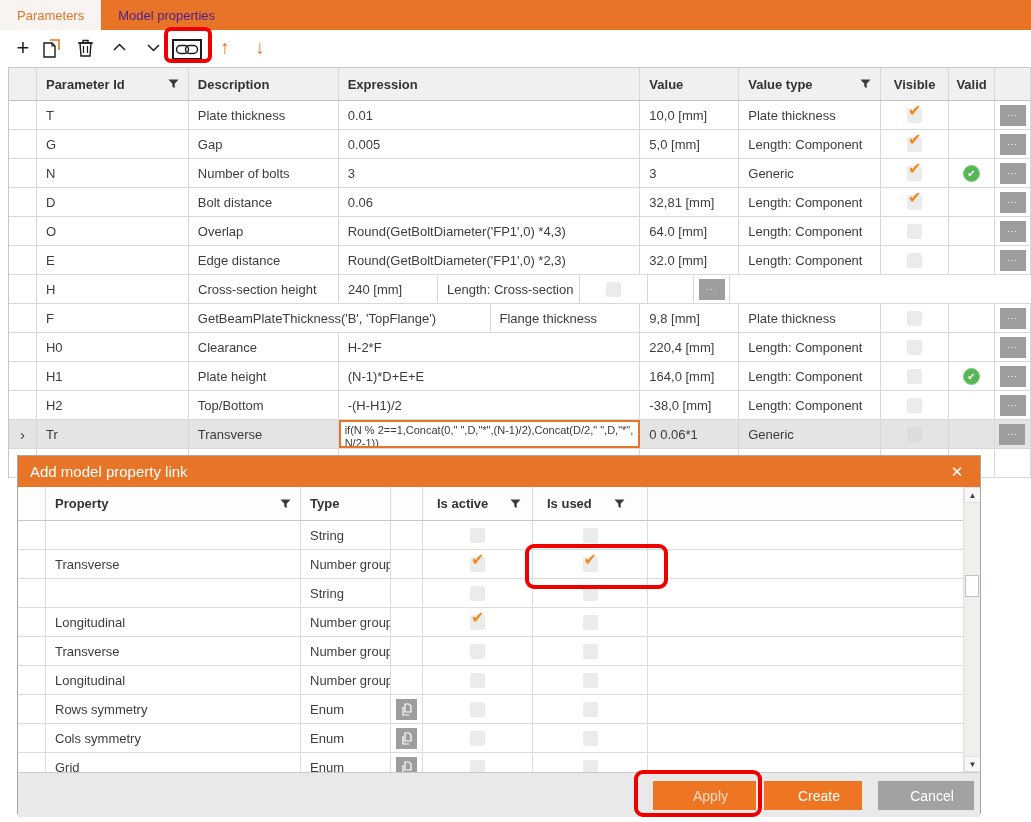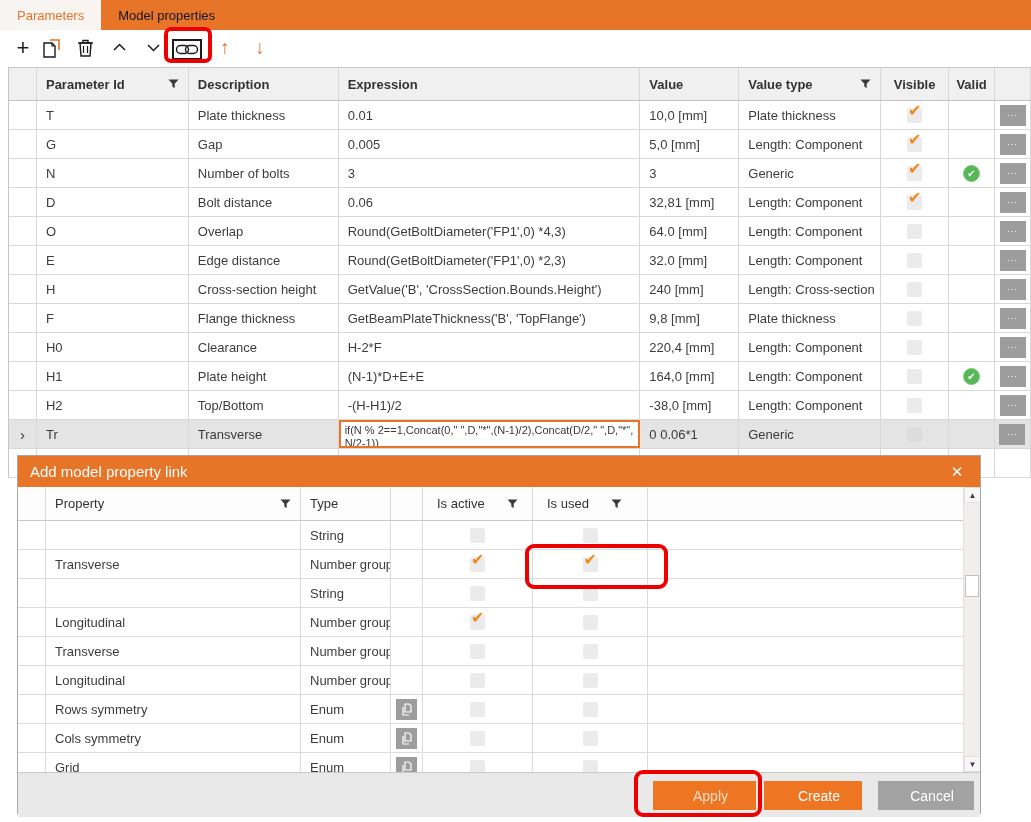--- a/index.html
+++ b/index.html
@@ -3,21 +3,21 @@
 <meta charset="utf-8">
 <style>
   * { box-sizing: border-box; margin: 0; padding: 0; }
   html,body { width:1031px; height:822px; overflow:hidden; background:#fff;
     font-family:"Liberation Sans","DejaVu Sans",sans-serif; font-size:13px; color:#3d3d3d; }
   .page { position:relative; width:1031px; height:822px; }
 
   
   .tabbar { position:absolute; left:0; top:0; width:1031px; height:30px; background:#e87428;
     display:flex; align-items:stretch; }
-  .tab { display:flex; align-items:center; padding:0 17px; color:#0f172a; cursor:default; }
+  .tab { display:flex; align-items:center; padding:0 17px; color:#4c1d95; cursor:default; }
   .tab.active { background:#f7f4f1; color:#e87428; }
 
   
   .toolbar { position:absolute; left:0; top:30px; width:1031px; height:37px; background:#fff; }
   .tool { position:absolute; display:flex; align-items:center; justify-content:center; }
   .glyph-plus { left:12px; top:6px; width:22px; height:24px; font-size:22px; font-weight:300; color:#1c1c1c; }
   .glyph-copy { left:42px; top:8px; }
   .glyph-trash { left:77px; top:8px; }
   .glyph-chevup { left:112px; top:8px; }
   .glyph-chevdn { left:146px; top:8px; }
@@ -62,21 +62,21 @@
   
   .dialog { position:absolute; left:17px; top:455px; width:964px; height:359px; background:#f0abfc;
     border:1px solid #a9a6a4; z-index:10; }
   .dtitle { height:31px; background:#e87428; color:#fff; font-size:15px;
     display:flex; align-items:center; padding:0 12px; }
   .dclose { margin-left:auto; width:22px; height:22px; display:flex; align-items:center;
     justify-content:center; color:#fff; font-size:15px; font-weight:300; }
   .dbody { position:relative; height:285px; overflow:hidden; }
   .dtable { position:absolute; left:0; top:0; width:945px; }
   .drow { display:flex; height:29px; border-bottom:1px solid #dcdcdc; background:#fff; }
-  .drow.hdr { height:34px; background:#fdfdfd; border-bottom:1px solid #c9c9c9; font-weight:normal; color:#333; }
+  .drow.hdr { height:34px; background:#fdfdfd; border-bottom:1px solid #c9c9c9; font-weight:bold; color:#333; }
   .dcell { display:flex; align-items:center; padding:0 9px; border-right:1px solid #dcdcdc;
     white-space:nowrap; overflow:hidden; }
   .d-sel    { width:28px; padding:0; }
   .d-prop   { width:255px; }
   .d-type   { width:90px; }
   .d-icon   { width:32px; padding:0; justify-content:center; }
   .d-active { width:110px; justify-content:center; }
   .d-used   { width:115px; justify-content:center; }
   .d-fill   { flex:1; border-right:none; }
   .drow.hdr .d-active, .drow.hdr .d-used { justify-content:flex-start; padding-left:14px; }
@@ -269,36 +269,35 @@
         </div>
       <div class="cell c-valid"></div>
       <div class="cell c-dots">
           <span class="dots-btn">...</span>
         </div>
     </div>
     <div class="row">
       <div class="cell c-sel"></div>
       <div class="cell c-pid">H</div>
       <div class="cell c-desc">Cross-section height</div>
-      <div class="cell c-expr">GetValue('B', 'CrossSection.Bounds.Height')</div>
       <div class="cell c-val">240 [mm]</div>
       <div class="cell c-vtype">Length: Cross-section</div>
       <div class="cell c-vis">
           <span class="cb unchecked"></span>
         </div>
       <div class="cell c-valid"></div>
       <div class="cell c-dots">
           <span class="dots-btn">...</span>
         </div>
     </div>
     <div class="row">
       <div class="cell c-sel"></div>
       <div class="cell c-pid">F</div>
+      <div class="cell c-expr">GetBeamPlateThickness('B', 'TopFlange')</div>
       <div class="cell c-desc">Flange thickness</div>
-      <div class="cell c-expr">GetBeamPlateThickness('B', 'TopFlange')</div>
       <div class="cell c-val">9,8 [mm]</div>
       <div class="cell c-vtype">Plate thickness</div>
       <div class="cell c-vis">
           <span class="cb unchecked"></span>
         </div>
       <div class="cell c-valid"></div>
       <div class="cell c-dots">
           <span class="dots-btn">...</span>
         </div>
     </div>

